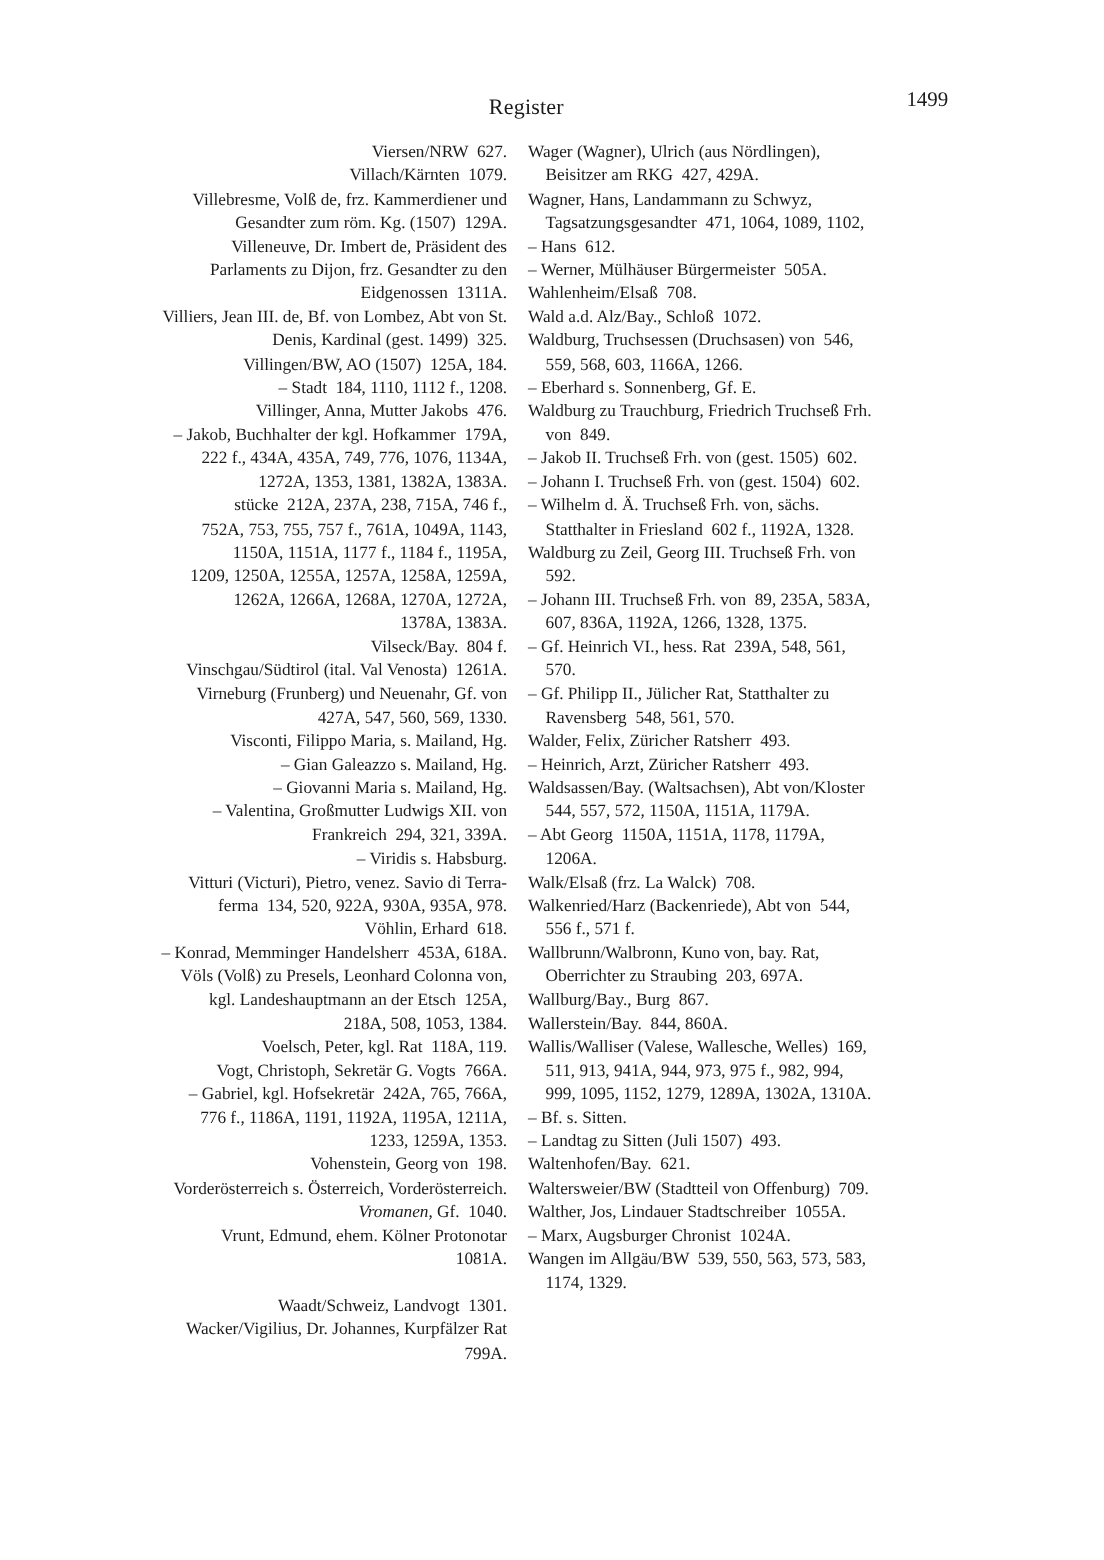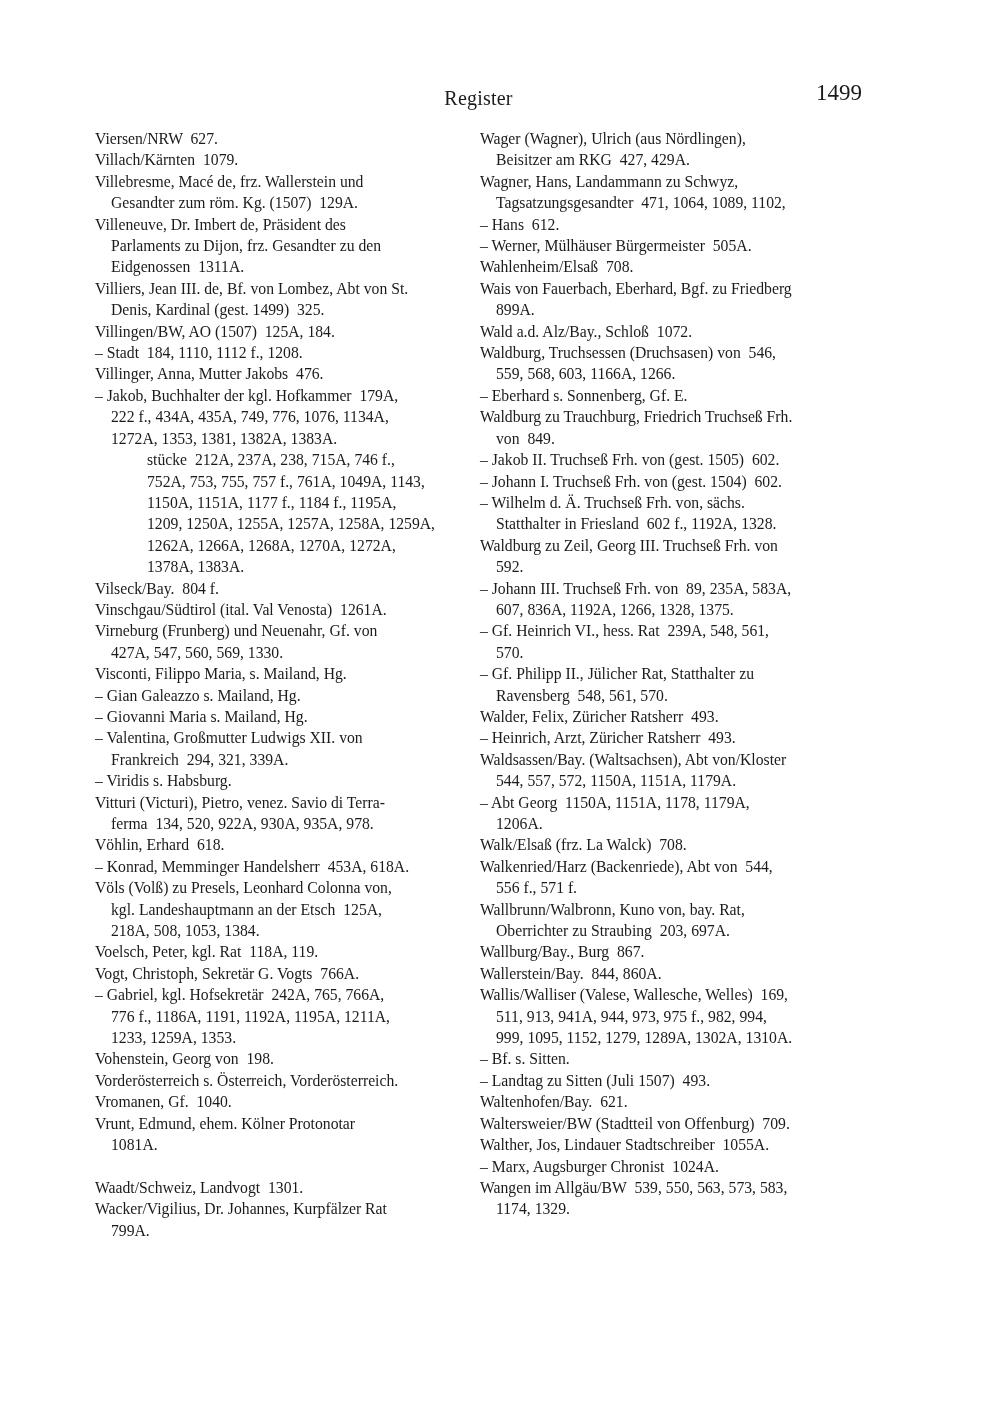--- a/index.html
+++ b/index.html
@@ -33,39 +33,39 @@
     left: 50%;
     transform: translateX(-50%);
     top: 3px;
     font-size: 20px;
     letter-spacing: 0.2px;
   }
   .page-number {
     position: absolute;
     right: 0;
     top: -4px;
-    font-size: 23px;
+    font-size: 19px;
   }
   .columns {
     display: flex;
   }
   .column { flex: 0 0 auto; }
-  .column.left  { width: 366px; margin-right: 19px; }
+  .column.left  { width: 366px; margin-right: 19px; text-align: right; }
   .column.right { width: 382px; }
   .entry {
     font-size: 15.7px;
     line-height: 21.4px;
   }
   .entry.gap { margin-top: 21.4px; }
   .line {
     white-space: pre;
   }
   .line.cont { padding-left: 16px; }
   .entry.hang3 .line.cont { padding-left: 52px; }
-  .it { }
+  .it { font-style: italic; }
 </style>
 </head>
 <body>
 
 <div class="page">
   <div class="content">
 
     <div class="page-header">
       <span class="header-title">Register</span>
       <span class="page-number">1499</span>
@@ -73,21 +73,21 @@
 
     <div class="columns">
       <section class="column left" id="col-left">
           <div class="entry">
             <div class="line">Viersen/NRW  627.</div>
           </div>
           <div class="entry">
             <div class="line">Villach/Kärnten  1079.</div>
           </div>
           <div class="entry">
-            <div class="line">Villebresme, Macé de, frz. Wallerstein und</div>
+            <div class="line">Villebresme, Volß de, frz. Kammerdiener und</div>
             <div class="line cont">Gesandter zum röm. Kg. (1507)  129A.</div>
           </div>
           <div class="entry">
             <div class="line">Villeneuve, Dr. Imbert de, Präsident des</div>
             <div class="line cont">Parlaments zu Dijon, frz. Gesandter zu den</div>
             <div class="line cont">Eidgenossen  1311A.</div>
           </div>
           <div class="entry">
             <div class="line">Villiers, Jean III. de, Bf. von Lombez, Abt von St.</div>
             <div class="line cont">Denis, Kardinal (gest. 1499)  325.</div>
@@ -199,24 +199,20 @@
           <div class="entry">
             <div class="line">– Hans  612.</div>
           </div>
           <div class="entry">
             <div class="line">– Werner, Mülhäuser Bürgermeister  505A.</div>
           </div>
           <div class="entry">
             <div class="line">Wahlenheim/Elsaß  708.</div>
           </div>
           <div class="entry">
-            <div class="line">Wais von Fauerbach, Eberhard, Bgf. zu Friedberg</div>
-            <div class="line cont">899A.</div>
-          </div>
-          <div class="entry">
             <div class="line">Wald a.d. Alz/Bay., Schloß  1072.</div>
           </div>
           <div class="entry">
             <div class="line">Waldburg, Truchsessen (Druchsasen) von  546,</div>
             <div class="line cont">559, 568, 603, 1166A, 1266.</div>
           </div>
           <div class="entry">
             <div class="line">– Eberhard s. Sonnenberg, Gf. E.</div>
           </div>
           <div class="entry">

